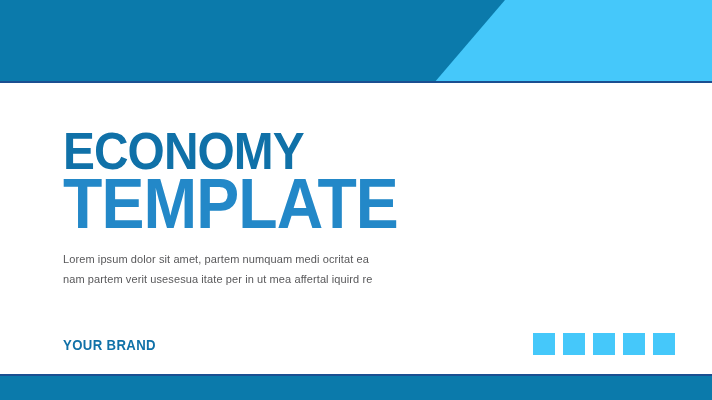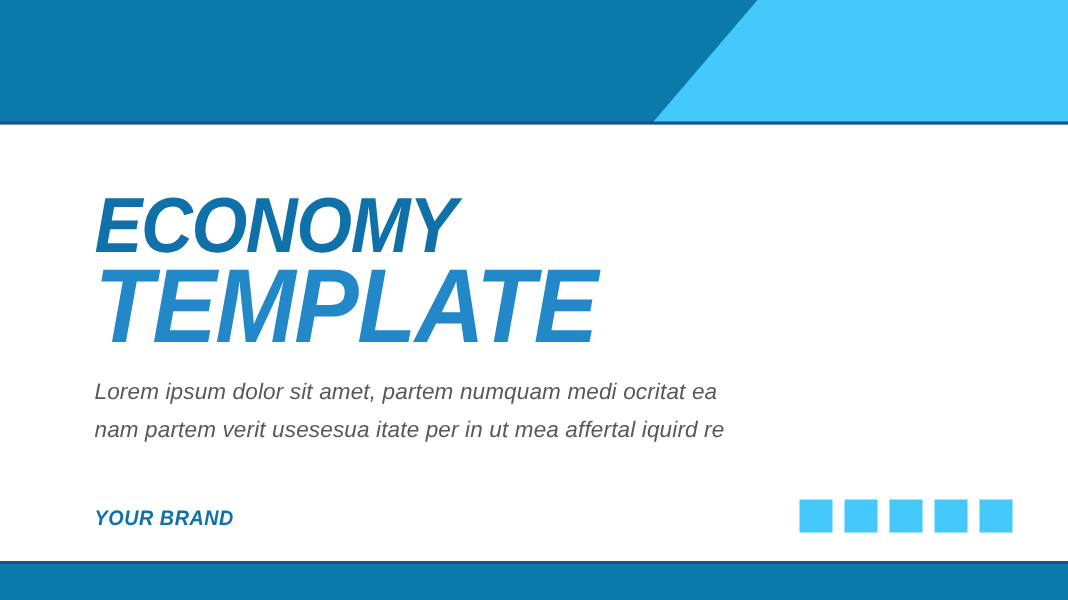--- a/index.html
+++ b/index.html
@@ -13,21 +13,20 @@
     overflow: hidden;
     font-family: "Liberation Sans", sans-serif;
   }
 
   .slide {
     position: relative;
     width: 712px;
     height: 400px;
     background: #ffffff;
     overflow: hidden;
-    font-style: italic;
   }
 
   
   .header-band {
     position: absolute;
     left: 0;
     top: 0;
     width: 712px;
     height: 83px;
     overflow: hidden;
@@ -90,21 +89,21 @@
   
   .body-copy {
     position: absolute;
     left: 63px;
     top: 253px;
     width: 360px;
   }
   .body-line {
     margin: 0 0 8px 0;
     font-family: "Liberation Sans", sans-serif;
-    font-size: 15px;
+    font-size: 11px;
     font-weight: 400;
     color: #58585a;
     letter-spacing: 0.1px;
     white-space: nowrap;
   }
   .body-line:last-child { margin-bottom: 0; }
 
   
   .brand {
     position: absolute;

